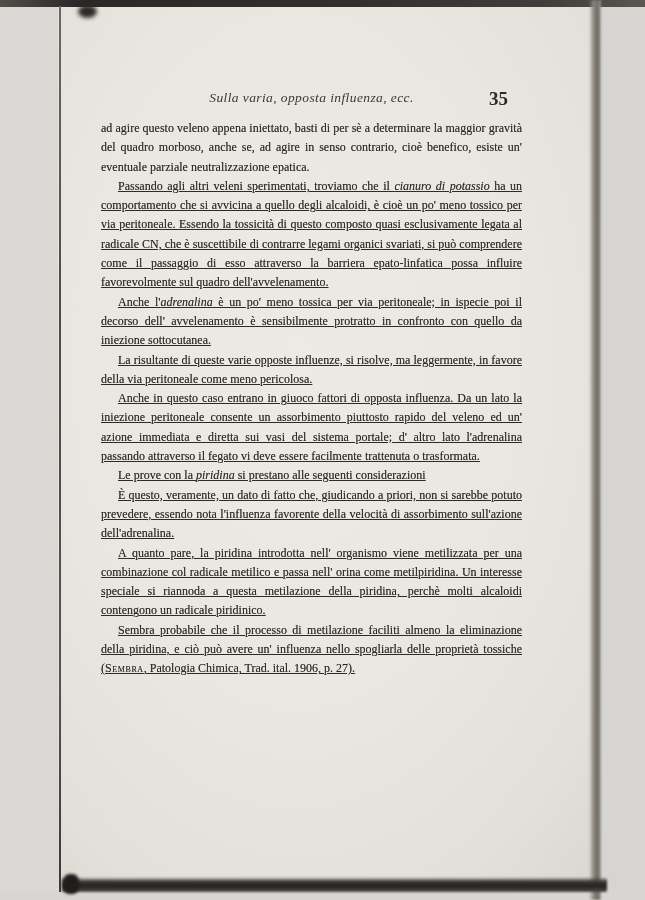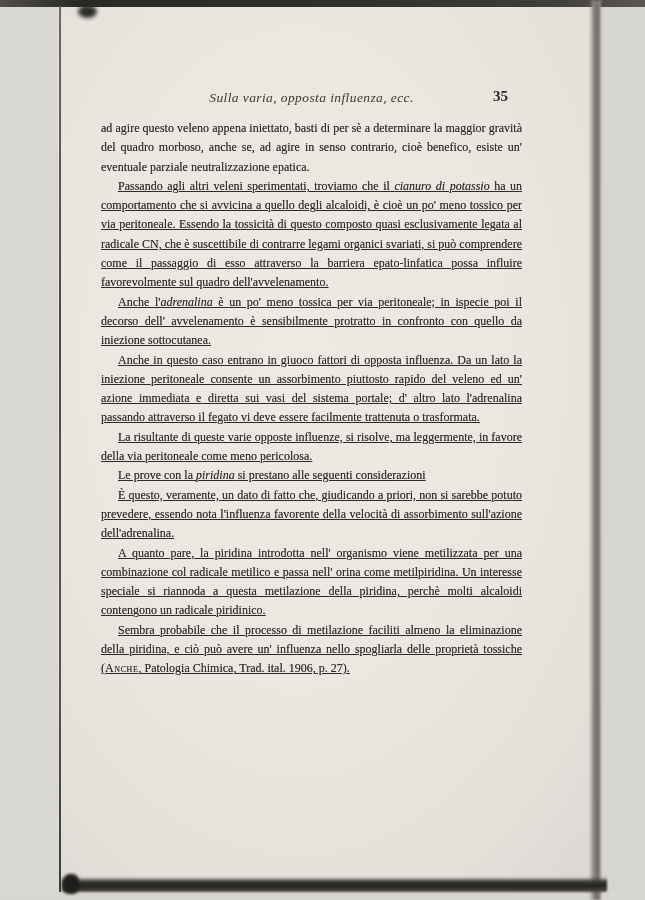--- a/index.html
+++ b/index.html
@@ -64,21 +64,21 @@
     position: absolute; left: 101px; top: 90px; width: 421px; height: 22px;
     color: #39362f;
   }
   .running-title {
     position: absolute; left: 50%; top: 0; transform: translateX(-50%);
     font-style: italic; font-size: 13.5px; letter-spacing: 0.4px;
     white-space: nowrap; color: #3b3831;
   }
   .page-number {
     position: absolute; right: 14px; top: -2px;
-    font-weight: bold; font-size: 15px; color: #2e2b26;
+    font-weight: bold; font-size: 19px; color: #2e2b26;
   }
   .text-block {
     position: absolute; left: 101px; top: 119px; width: 421px;
     font-size: 12px; line-height: 19.3px;
     text-align: justify; color: #2e2b26;
     text-shadow: 0 0 0.4px rgba(46, 43, 38, 0.55);
   }
   .para { margin: 0; padding: 0; }
   .para.indent { text-indent: 17px; text-decoration: underline; }
   .italic { font-style: italic; }
@@ -101,20 +101,20 @@
 
   <div class="page-header">
     <span class="running-title">Sulla varia, opposta influenza, ecc.</span>
     <span class="page-number">35</span>
   </div>
 
   <div class="text-block">
       <p class="para"><span>ad agire questo veleno appena iniettato, basti di per sè a determinare la maggior gravità del quadro morboso, anche se, ad agire in senso contrario, cioè benefico, esiste un' eventuale parziale neutralizzazione epatica.</span></p>
       <p class="para indent"><span>Passando agli altri veleni sperimentati, troviamo che il </span><span class="italic">cianuro di potassio</span><span> ha un comportamento che si avvicina a quello degli alcaloidi, è cioè un po' meno tossico per via peritoneale. Essendo la tossicità di questo composto quasi esclusivamente legata al radicale CN, che è suscettibile di contrarre legami organici svariati, si può comprendere come il passaggio di esso attraverso la barriera epato-linfatica possa influire favorevolmente sul quadro dell'avvelenamento.</span></p>
       <p class="para indent"><span>Anche l'</span><span class="italic">adrenalina</span><span> è un po' meno tossica per via peritoneale; in ispecie poi il decorso dell' avvelenamento è sensibilmente protratto in confronto con quello da iniezione sottocutanea.</span></p>
+      <p class="para indent"><span>La risultante di queste varie opposte influenze, si risolve, ma leggermente, in favore della via peritoneale come meno pericolosa.</span></p>
       <p class="para indent"><span>Anche in questo caso entrano in giuoco fattori di opposta influenza. Da un lato la iniezione peritoneale consente un assorbimento piuttosto rapido del veleno ed un' azione immediata e diretta sui vasi del sistema portale; d' altro lato l'adrenalina passando attraverso il fegato vi deve essere facilmente trattenuta o trasformata.</span></p>
-      <p class="para indent"><span>La risultante di queste varie opposte influenze, si risolve, ma leggermente, in favore della via peritoneale come meno pericolosa.</span></p>
       <p class="para indent"><span>Le prove con la </span><span class="italic">piridina</span><span> si prestano alle seguenti considerazioni</span></p>
       <p class="para indent"><span>È questo, veramente, un dato di fatto che, giudicando a priori, non si sarebbe potuto prevedere, essendo nota l'influenza favorente della velocità di assorbimento sull'azione dell'adrenalina.</span></p>
       <p class="para indent"><span>A quanto pare, la piridina introdotta nell' organismo viene metilizzata per una combinazione col radicale metilico e passa nell' orina come metilpiridina. Un interesse speciale si riannoda a questa metilazione della piridina, perchè molti alcaloidi contengono un radicale piridinico.</span></p>
-      <p class="para indent"><span>Sembra probabile che il processo di metilazione faciliti almeno la eliminazione della piridina, e ciò può avere un' influenza nello spogliarla delle proprietà tossiche (</span><span class="smallcaps">Anche</span><span>, Patologia Chimica, Trad. ital. 1906, p. 27).</span></p>
+      <p class="para indent"><span>Sembra probabile che il processo di metilazione faciliti almeno la eliminazione della piridina, e ciò può avere un' influenza nello spogliarla delle proprietà tossiche (</span><span class="smallcaps">Sembra</span><span>, Patologia Chimica, Trad. ital. 1906, p. 27).</span></p>
     </div>
 </div>
 
 </body></html>

